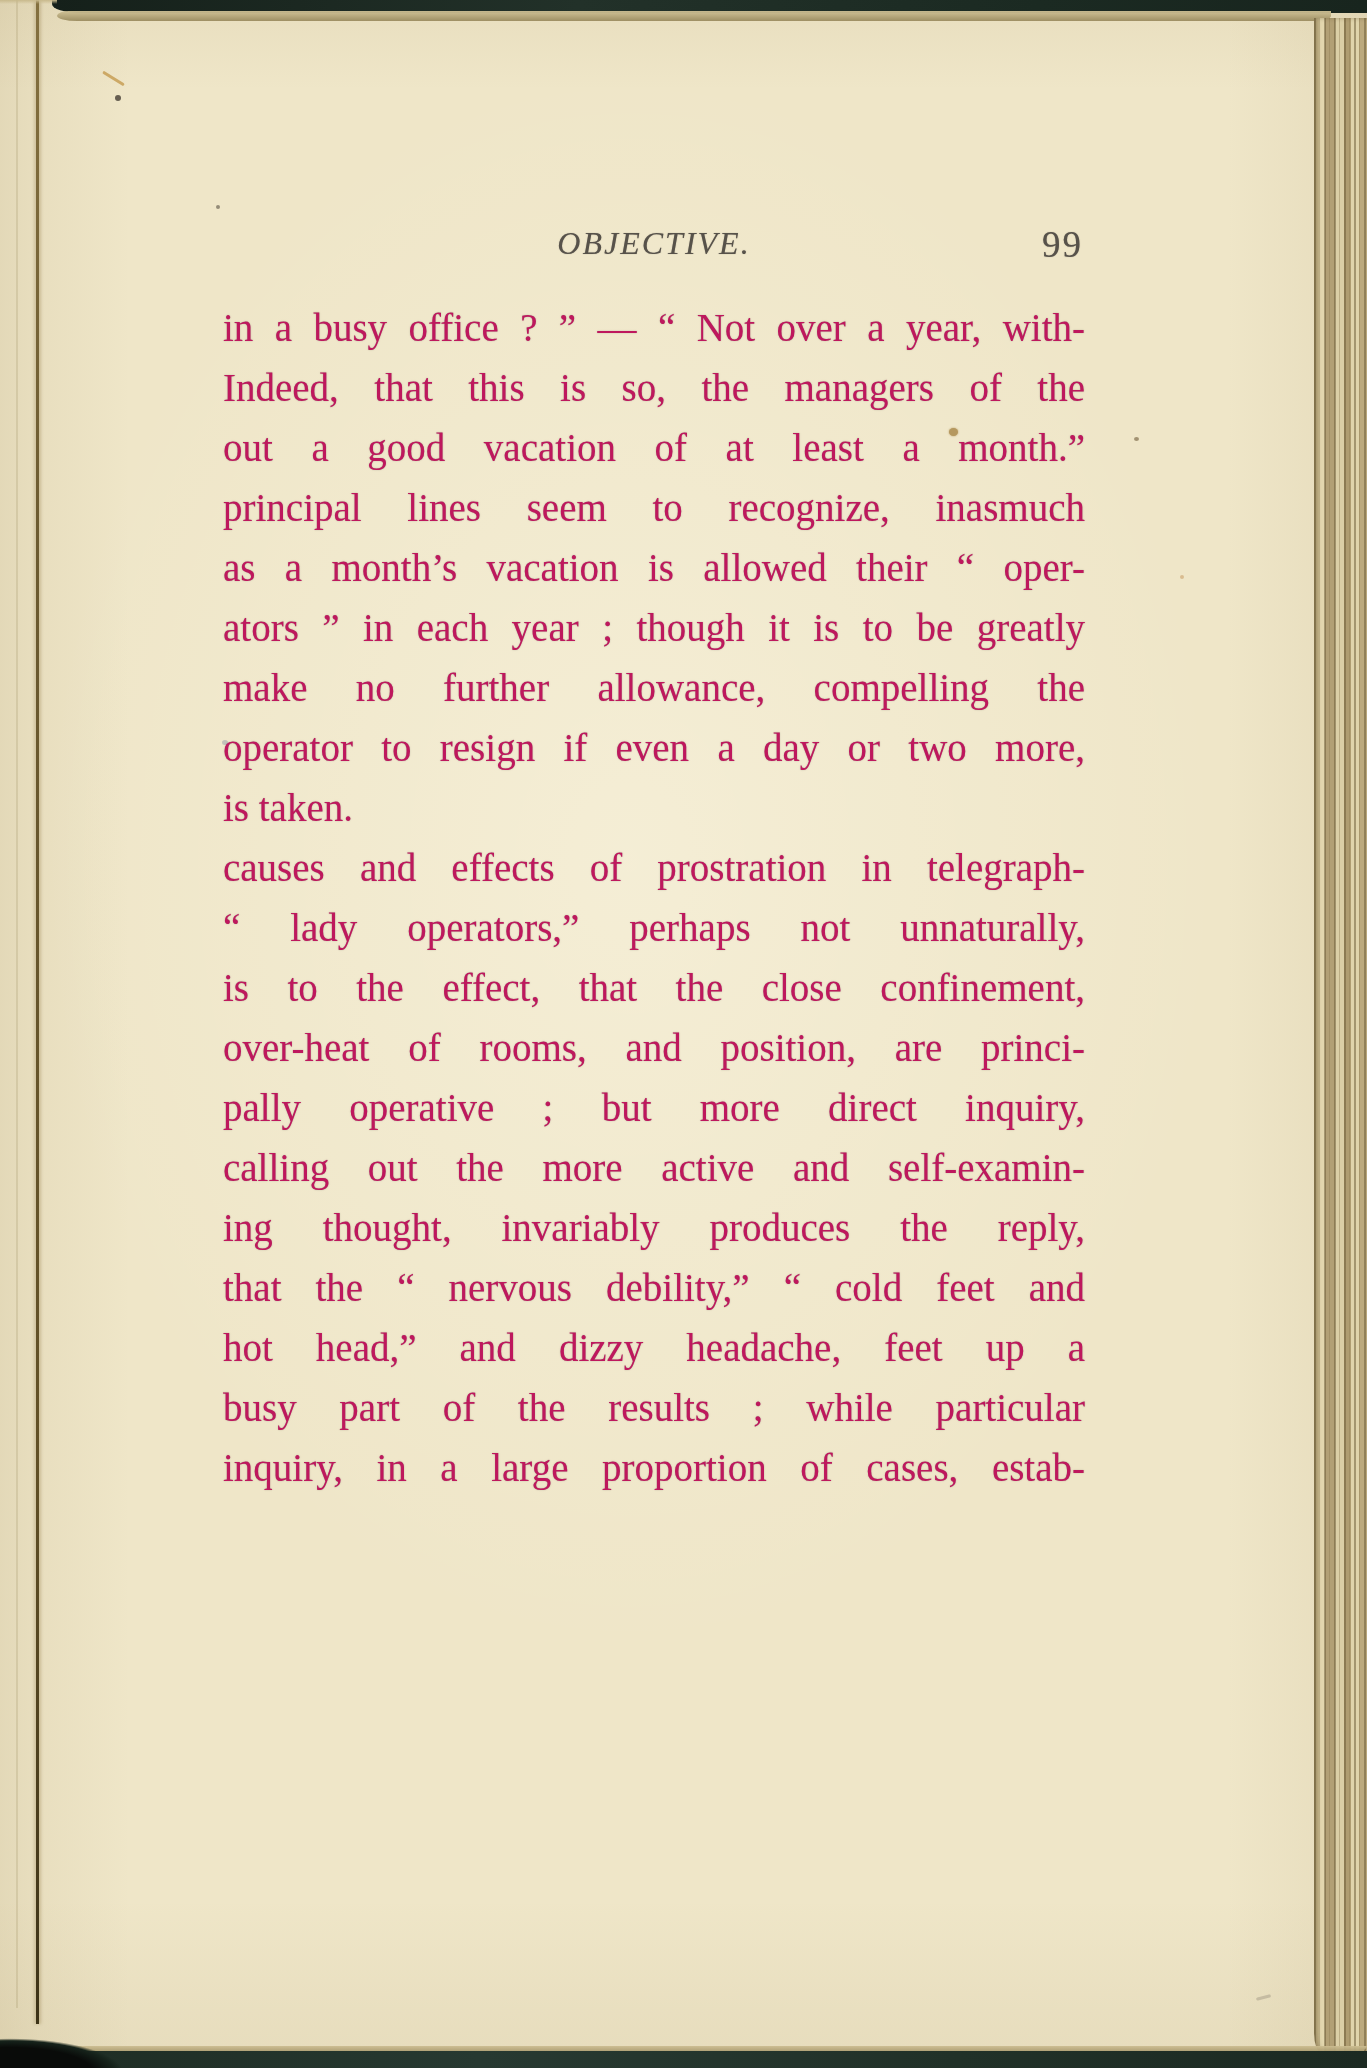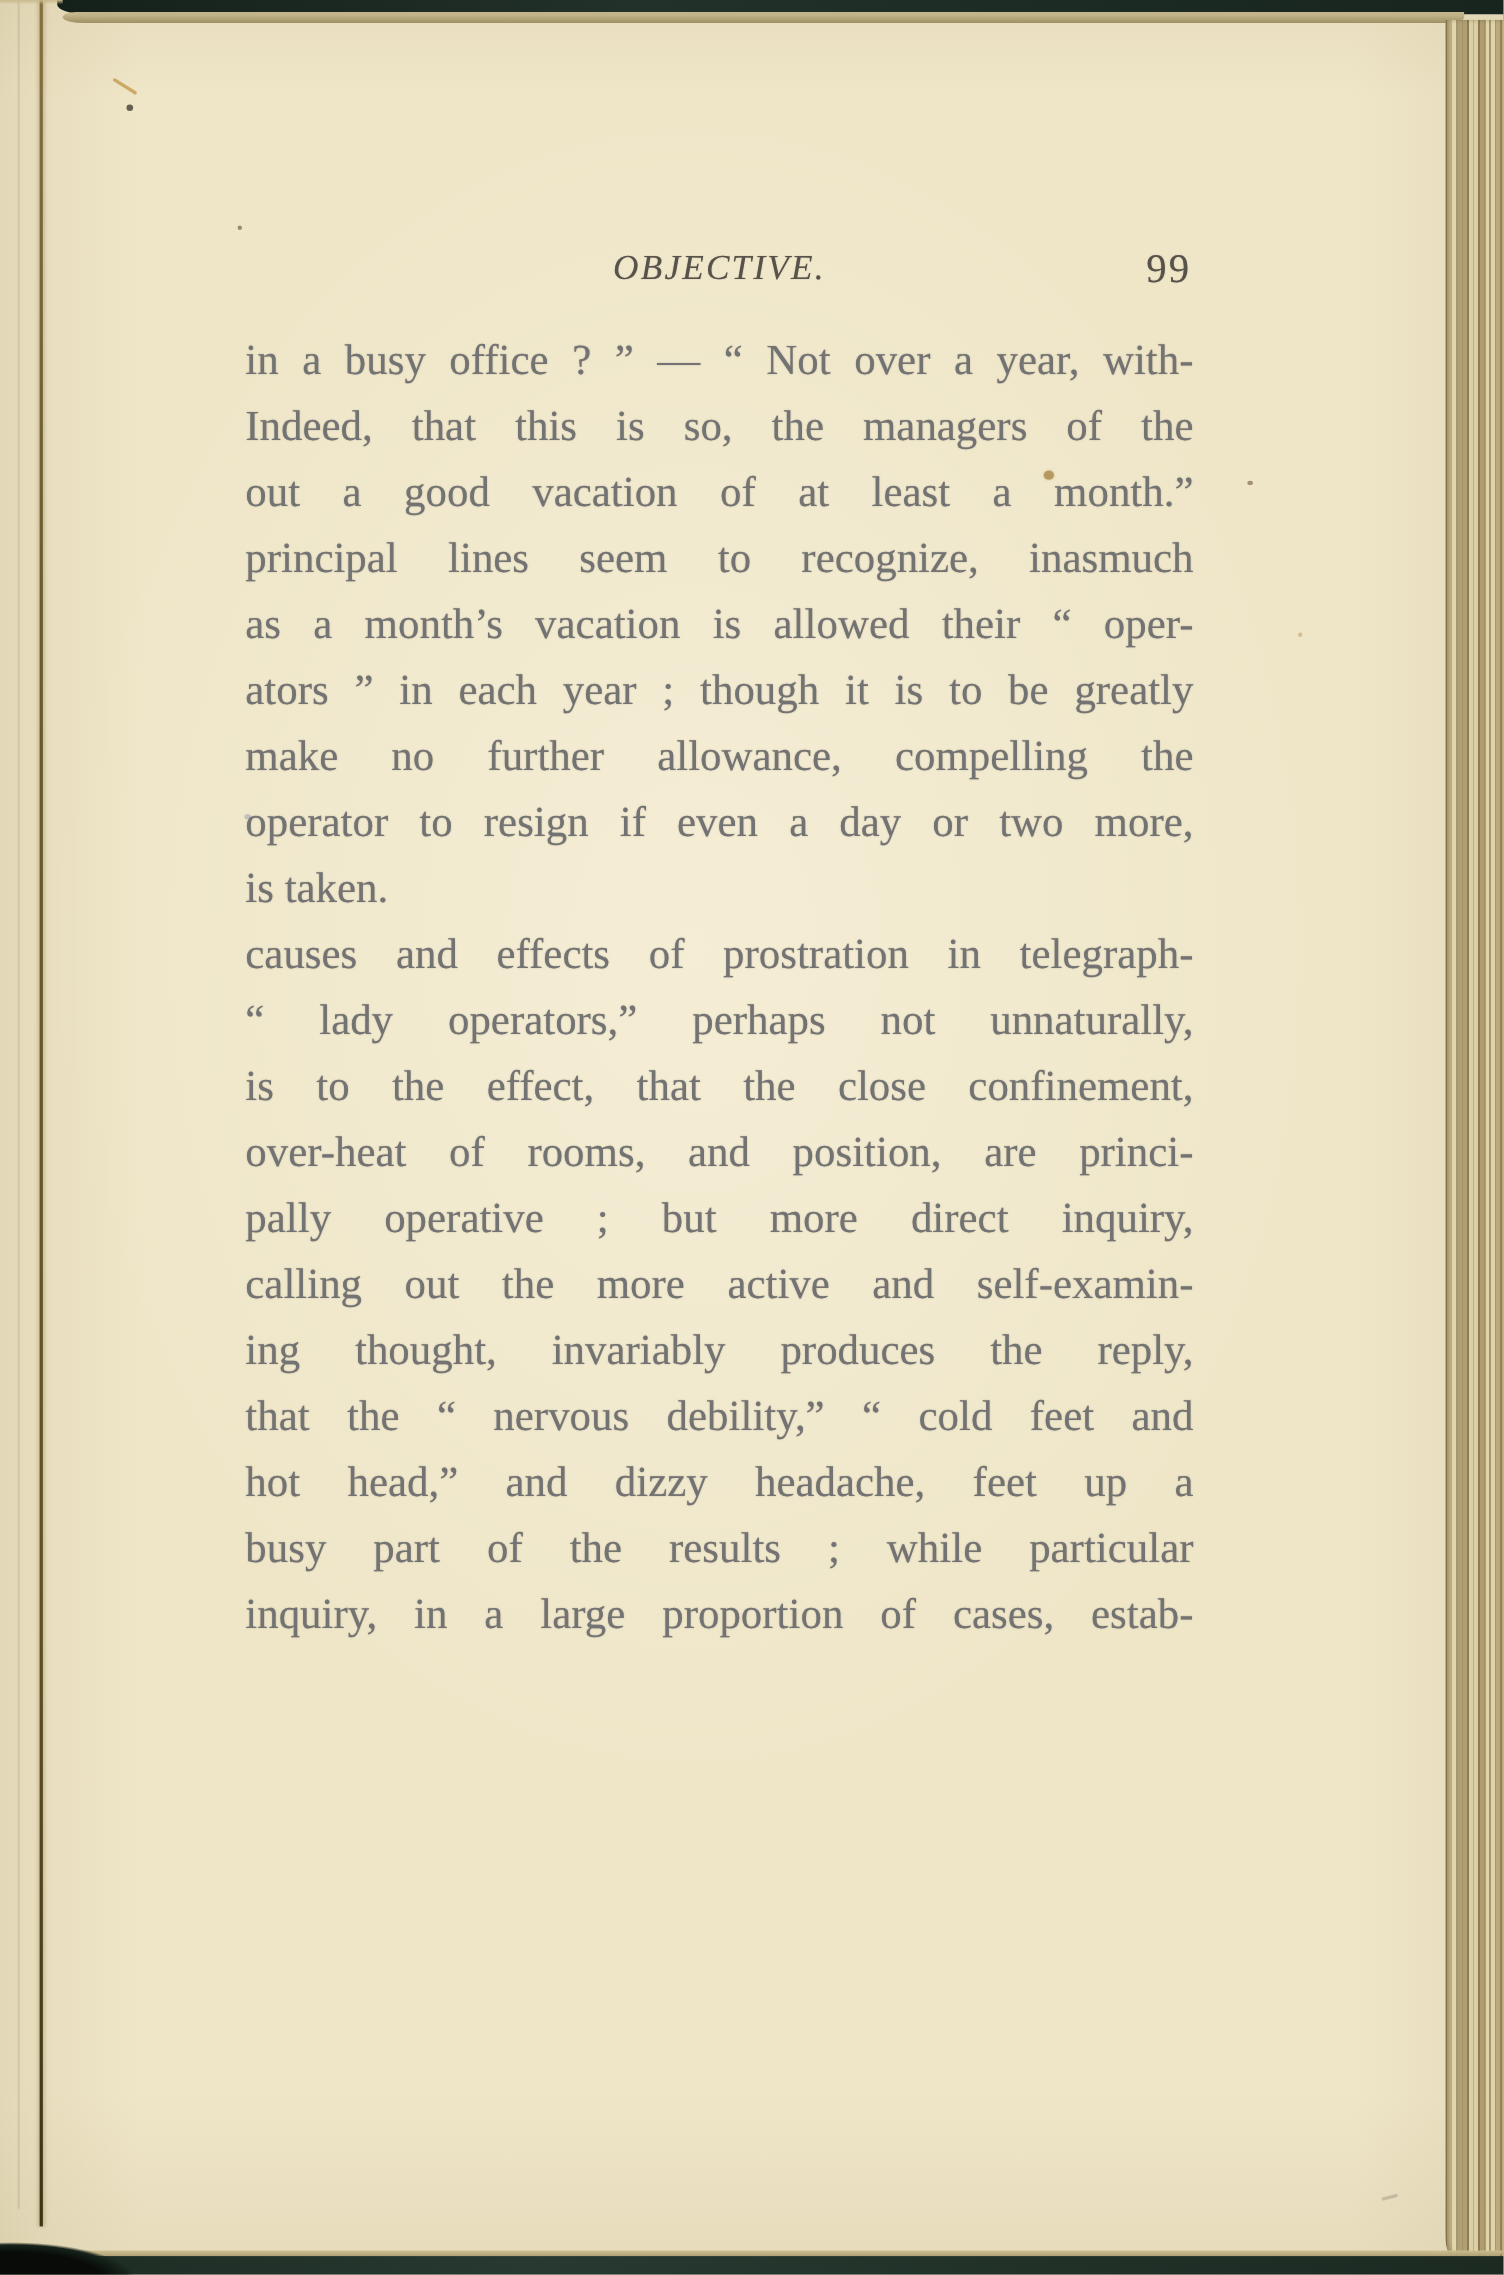--- a/index.html
+++ b/index.html
@@ -98,21 +98,21 @@
   }
   .page-number{
     position:absolute;right:2px;top:0;
     font-size:37px;
     letter-spacing:2px;
     text-shadow:0 0 1px rgba(87,82,74,0.5);
   }
   
   .text-block{
     position:absolute;left:223px;top:298px;width:862px;
-    color:#737373;
+    color:#be185d;
     font-size:39px;
     line-height:60px;
     text-shadow:0 0 1.2px rgba(85,80,74,0.5);
   }
   .line{
     height:60px;
     text-align:justify;
     text-align-last:justify;
     -moz-text-align-last:justify;
     white-space:normal;

